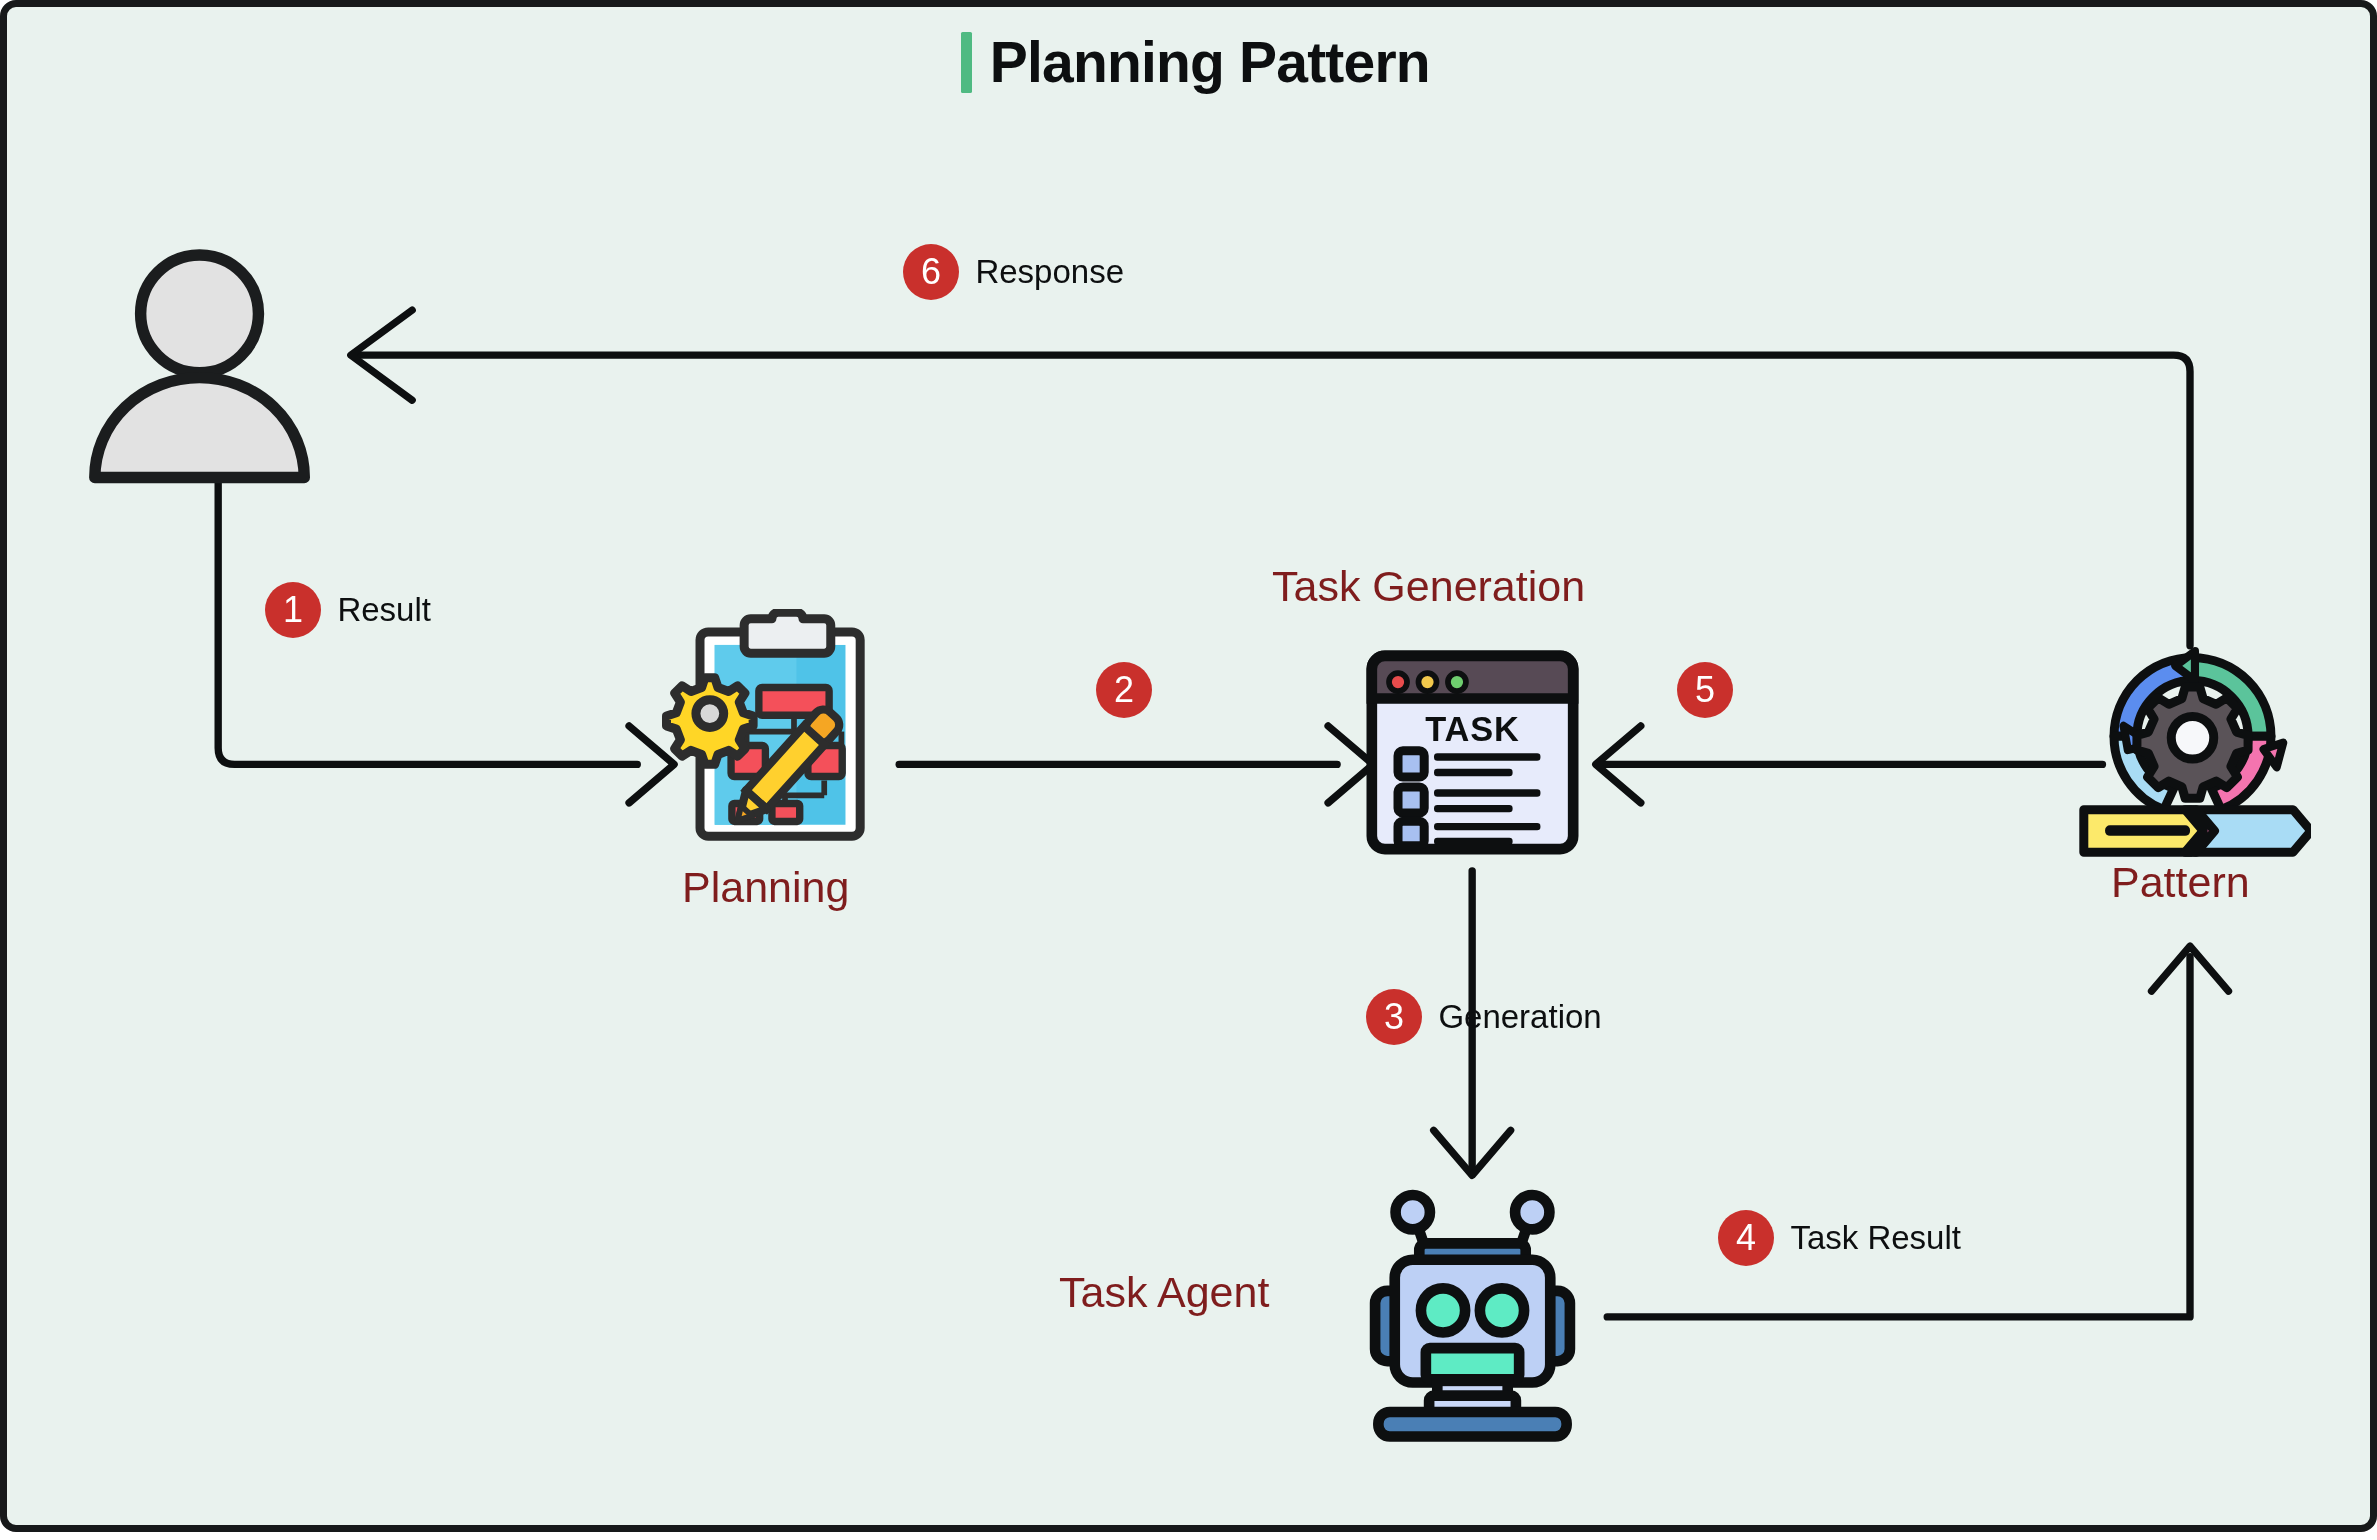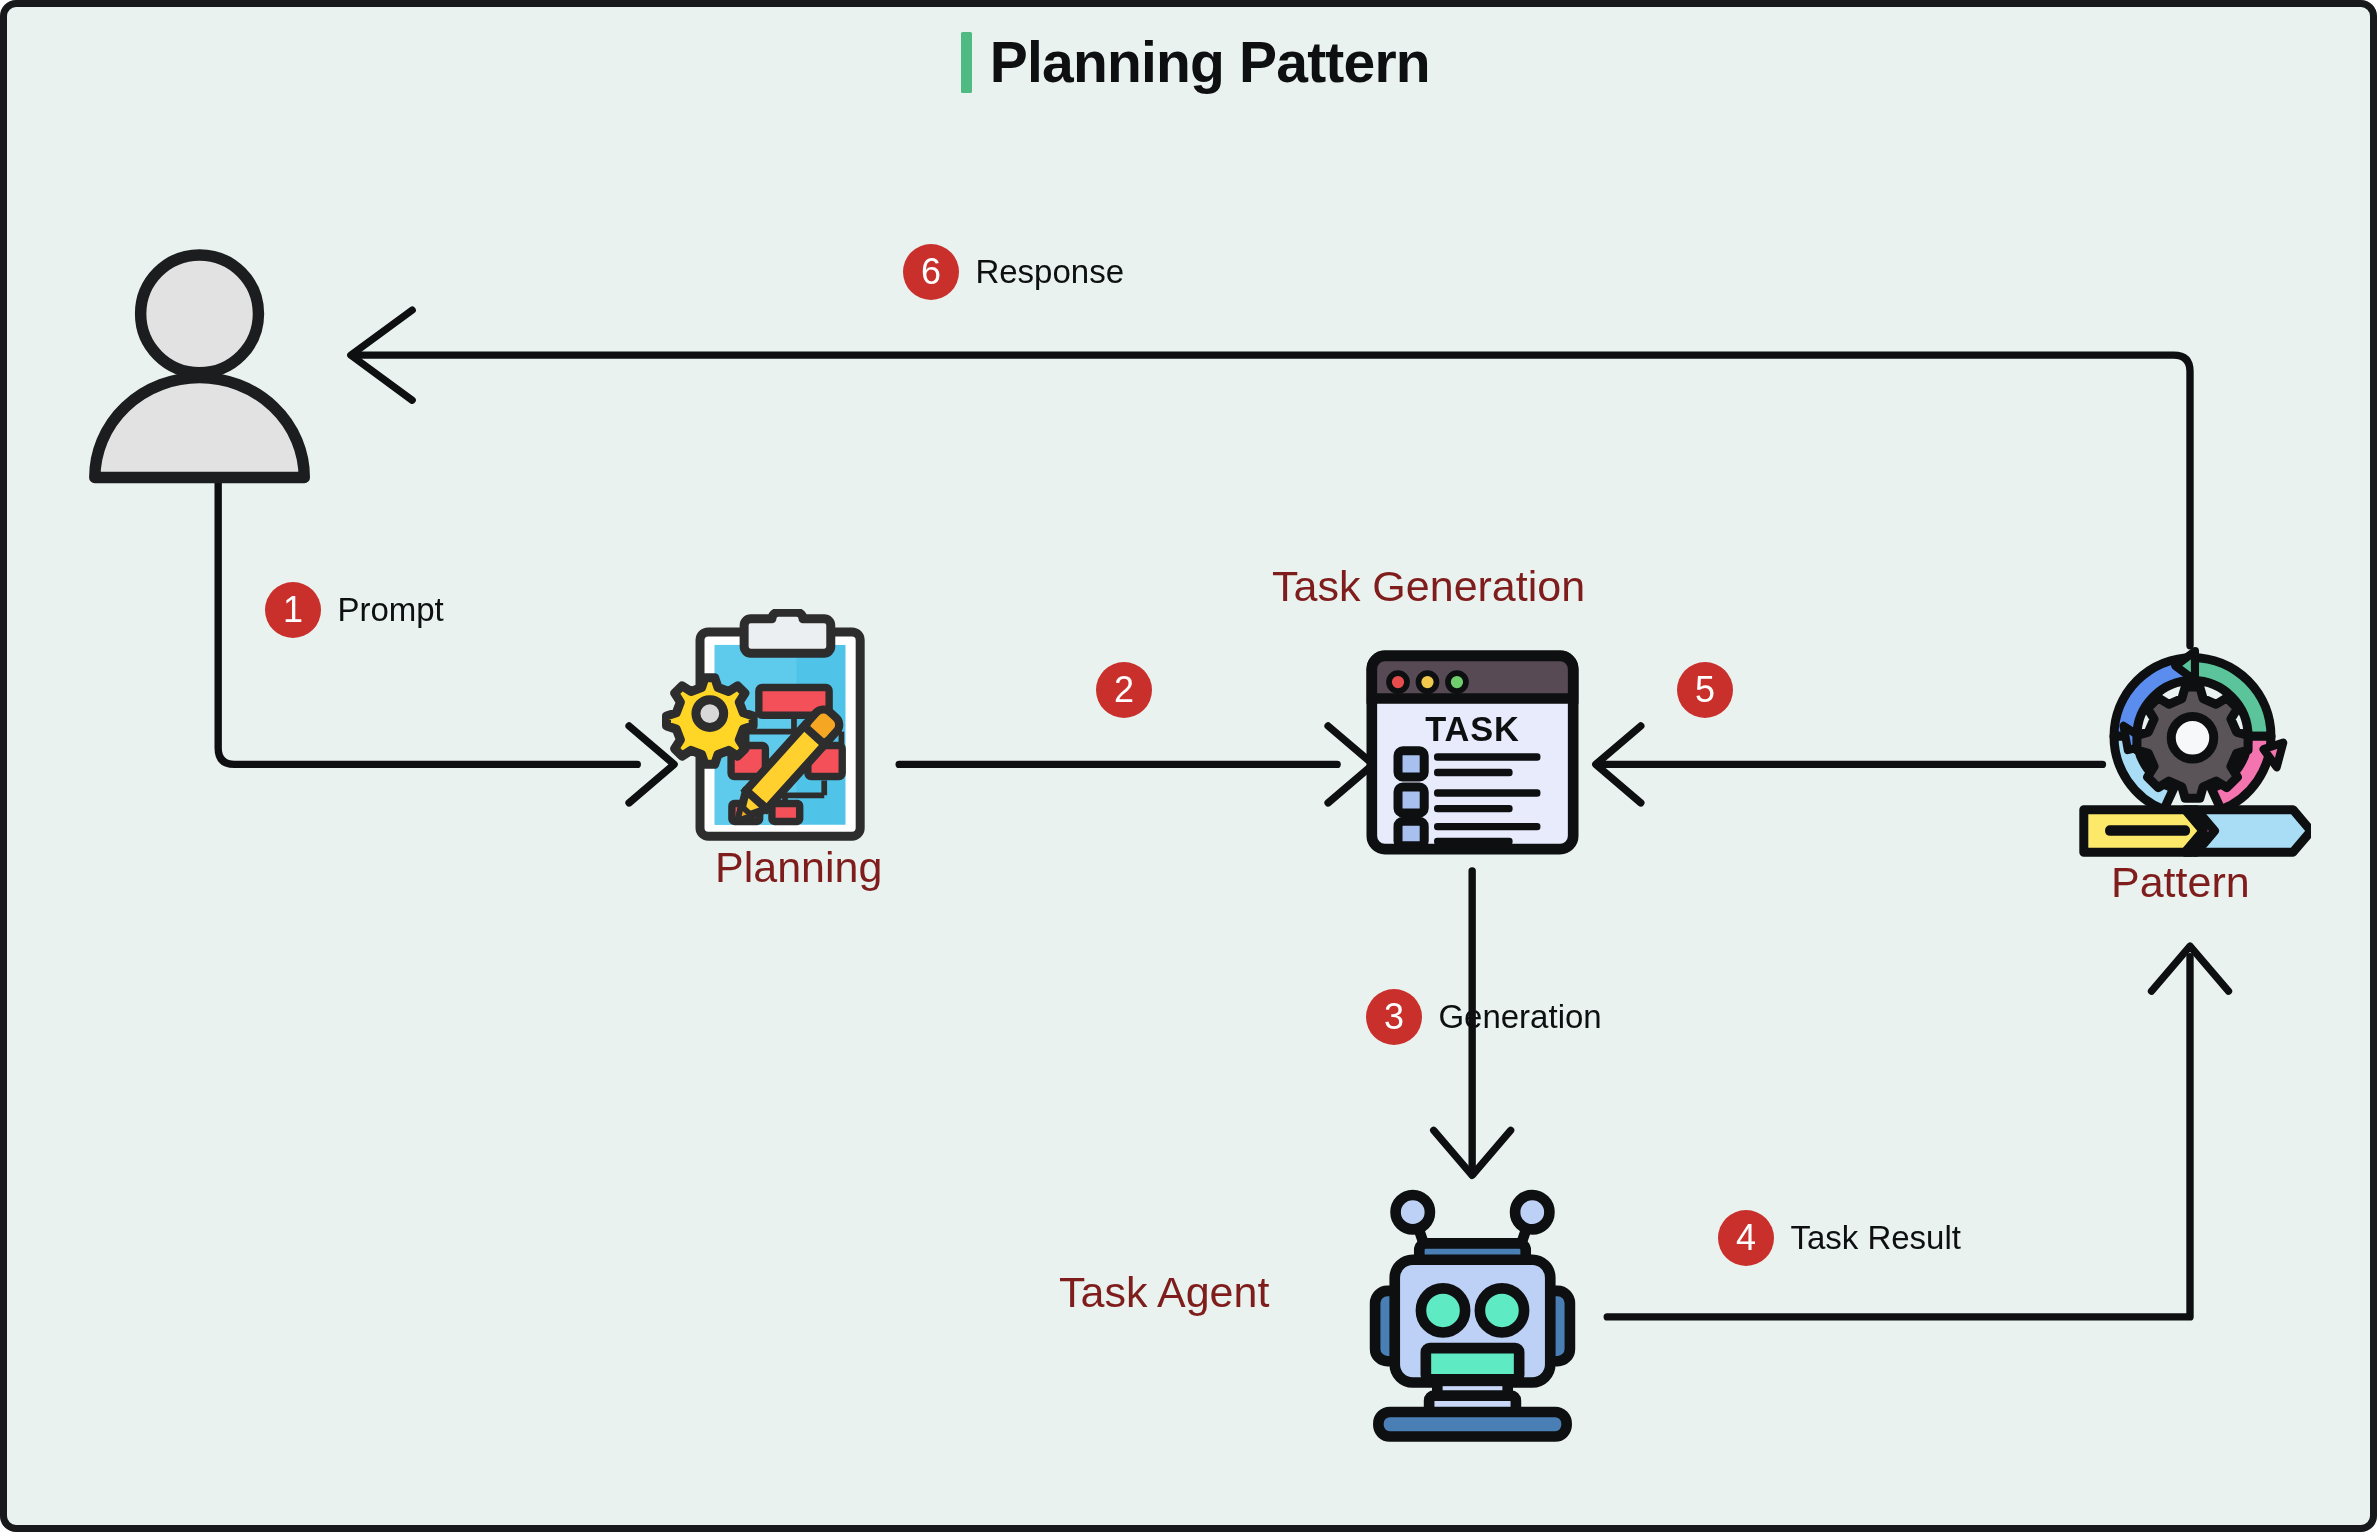--- a/index.html
+++ b/index.html
@@ -39,21 +39,21 @@
   .steplabel{font-size:33px;color:#0d0f10;white-space:nowrap;}
   .plainlabel{font-size:43px;color:#7f1d1d;white-space:nowrap;}
 
   #step1{left:258px;top:575px;}
   #step2{left:1089px;top:655px;}
   #step3{left:1359px;top:982px;}
   #step4{left:1711px;top:1203px;}
   #step5{left:1670px;top:655px;}
   #step6{left:896px;top:237px;}
 
-  #label-planning{left:675px;top:836px;margin-left:33px;}
+  #label-planning{left:675px;top:856px;}
   #label-taskgen{left:1265px;top:555px;}
   #label-replan{left:2104px;top:851px;}
   #label-taskagent{left:1052px;top:1261px;}
 
   
   #icon-user{left:78px;top:237px;}
   #icon-planning{left:655px;top:602px;}
   #icon-taskgen{left:1355px;top:639px;}
   #icon-replan{left:2067px;top:639px;}
   #icon-robot{left:1355px;top:1179px;}
@@ -214,21 +214,21 @@
 
       <rect x="92" y="238" width="86" height="22" fill="#C9D8F8" stroke="#0d0f10" stroke-width="13"></rect>
       <rect x="82" y="256" width="106" height="24" rx="6" fill="#C9D8F8" stroke="#0d0f10" stroke-width="13"></rect>
 
       <rect x="20" y="276" width="230" height="30" rx="14" fill="#4A7FB5" stroke="#0d0f10" stroke-width="13"></rect>
     </svg>
   </div>
 
   <div id="step1" class="abs step">
     <div class="badge">1</div>
-    <div class="steplabel">Prompt</div>
+    <div class="steplabel">Result</div>
   </div>
 
   <div id="step2" class="abs step">
     <div class="badge">2</div>
   </div>
 
   <div id="step3" class="abs step">
     <div class="badge">3</div>
     <div class="steplabel">Generation</div>
   </div>

